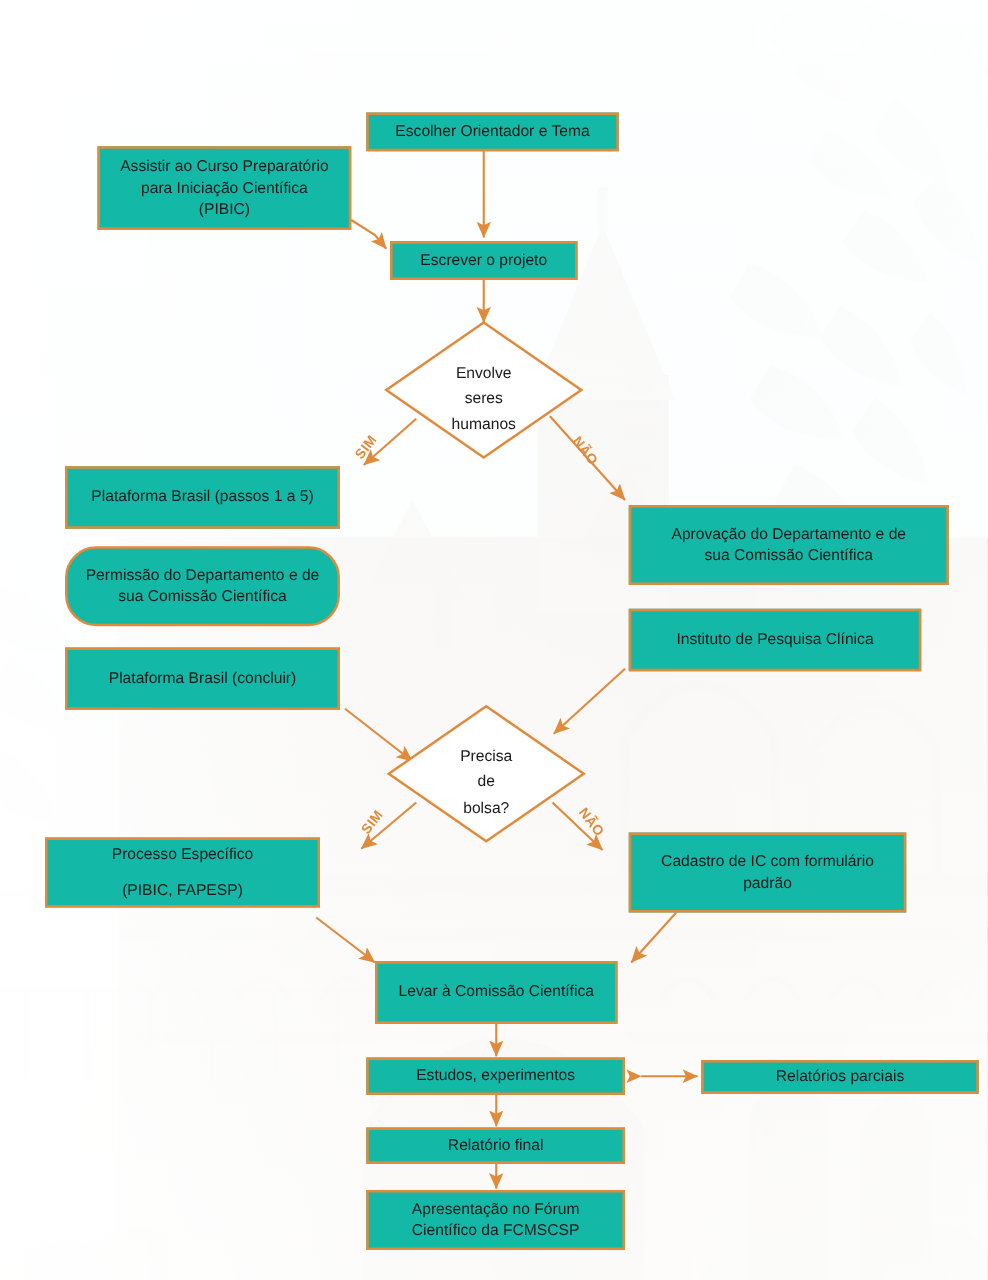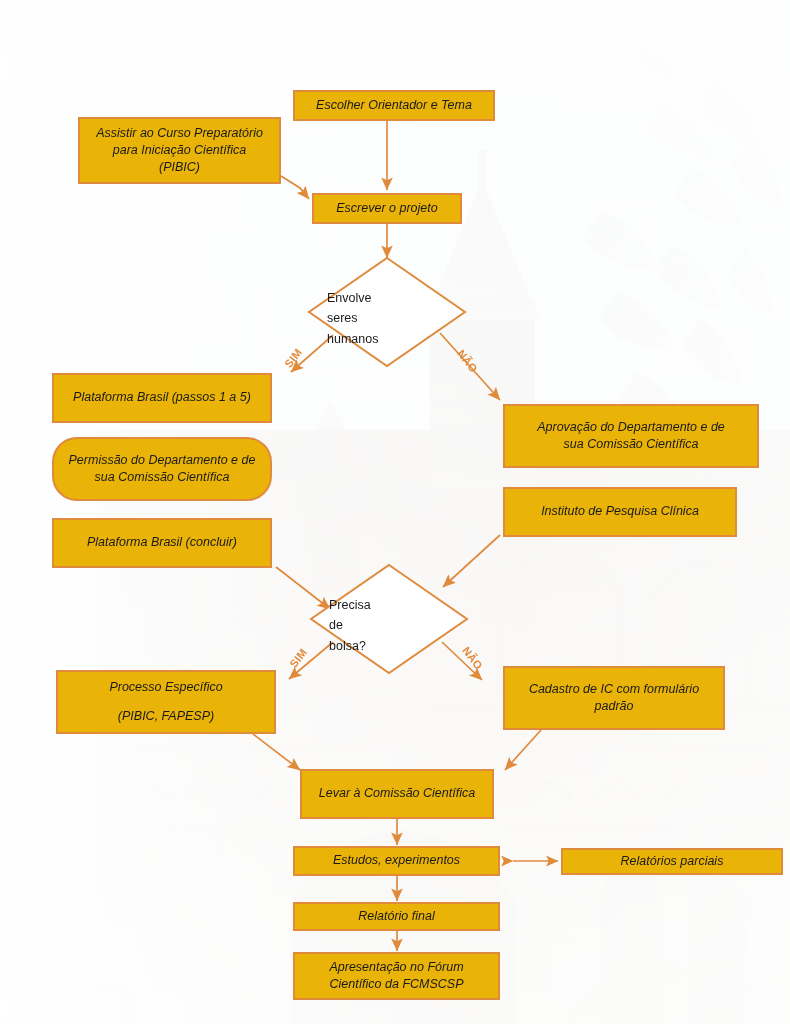--- a/index.html
+++ b/index.html
@@ -31,39 +31,38 @@
     pointer-events:none;
   }
 
   
   #flow{position:absolute;inset:0;}
   #flow svg{display:block;width:790px;height:1024px;overflow:visible;}
 
   .nodebox{
     position:absolute;
     box-sizing:border-box;
-    background:#eab308;
+    background:#14b8a6;
     border:2px solid #E08A3C;
     display:flex;
     flex-direction:column;
     align-items:center;
     justify-content:center;
     text-align:center;
     color:#1a1a1a;
     font-size:12.5px;
     line-height:1.38;
     padding:2px 0;
-    font-style:italic;
   }
   .nodebox .ln{display:block;white-space:nowrap;}
   .nodebox.gap .ln+.ln{margin-top:11px;}
 
   .diamond-label{
     position:absolute;
-    text-align:left;
+    text-align:center;
     color:#1a1a1a;
     font-size:12.5px;
     line-height:1.62;
     pointer-events:none;
     width:120px;
   }
 
   .branch{
     position:absolute;
     color:#E08A3C;
@@ -294,21 +293,21 @@
 
   <div class="nodebox" style="left:503px;top:404px;width:256px;height:64px;">
     <span class="ln">Aprovação do Departamento e de</span>
     <span class="ln">sua Comissão Científica</span>
   </div>
 
   <div class="nodebox" style="left:503px;top:487px;width:234px;height:50px;">
     <span class="ln">Instituto de Pesquisa Clínica</span>
   </div>
 
-  <div class="nodebox gap" style="left:56px;top:670px;width:220px;height:64px;">
+  <div class="nodebox gap" style="left:36px;top:670px;width:220px;height:56px;">
     <span class="ln">Processo Específico</span>
     <span class="ln">(PIBIC, FAPESP)</span>
   </div>
 
   <div class="nodebox" style="left:503px;top:666px;width:222px;height:64px;">
     <span class="ln">Cadastro de IC com formulário</span>
     <span class="ln">padrão</span>
   </div>
 
   <div class="nodebox" style="left:300px;top:769px;width:194px;height:50px;">

